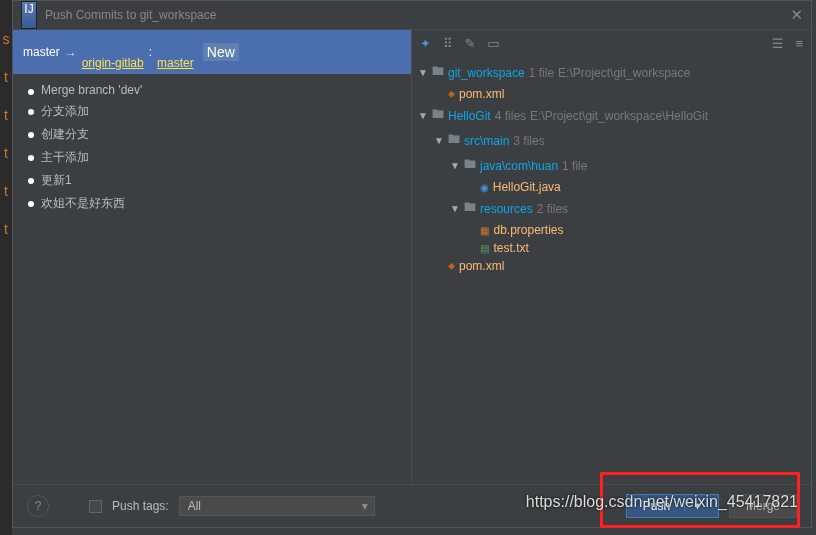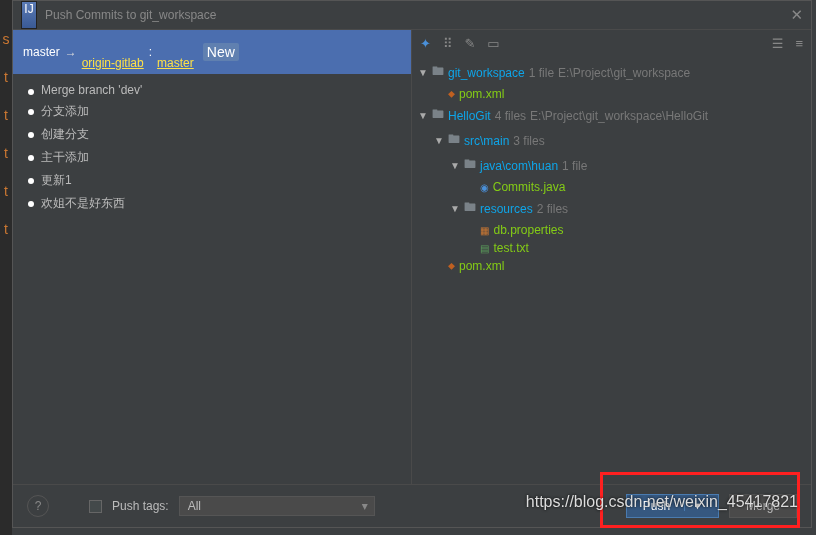--- a/index.html
+++ b/index.html
@@ -105,21 +105,21 @@
 .tool-ic.prim { color: #4a90d9; }
 .toolbar .spacer { flex: 1; }
 .tree { padding: 4px 0; font-size: 12px; }
 .tree-row { display: flex; align-items: center; gap: 4px; padding: 2px 0; white-space: nowrap; }
 .tree-row .exp { color: #aaa; width: 10px; text-align: center; font-size: 10px; }
 .folder-ic { color: #7a8288; }
 .xml-ic { color: #c06020; font-size: 10px; }
 .java-ic { color: #4a90d9; font-size: 10px; }
 .prop-ic { color: #cc7832; font-size: 10px; }
 .txt-ic { color: #5a9e5a; font-size: 10px; }
-.fname { color: #84cc16; }
+.fname { color: #fdba74; }
 .fname.dir { color: #0ea5e9; }
 .meta { color: #787878; font-size: 12px; }
 .footer {
   height: 42px;
   display: flex;
   align-items: center;
   padding: 0 14px;
   gap: 10px;
 }
 .help-btn {
@@ -248,21 +248,21 @@
           <span class="meta">3 files</span>
         </div>
         <div class="tree-row" style="padding-left:38px">
           <span class="exp">▼</span>
           <span class="folder-ic">🖿</span>
           <span class="fname dir">java\com\huan</span>
           <span class="meta">1 file</span>
         </div>
         <div class="tree-row" style="padding-left:68px">
           <span class="java-ic">◉</span>
-          <span class="fname">Commits.java</span>
+          <span class="fname">HelloGit.java</span>
         </div>
         <div class="tree-row" style="padding-left:38px">
           <span class="exp">▼</span>
           <span class="folder-ic">🖿</span>
           <span class="fname dir">resources</span>
           <span class="meta">2 files</span>
         </div>
         <div class="tree-row" style="padding-left:68px">
           <span class="prop-ic">▦</span>
           <span class="fname">db.properties</span>

